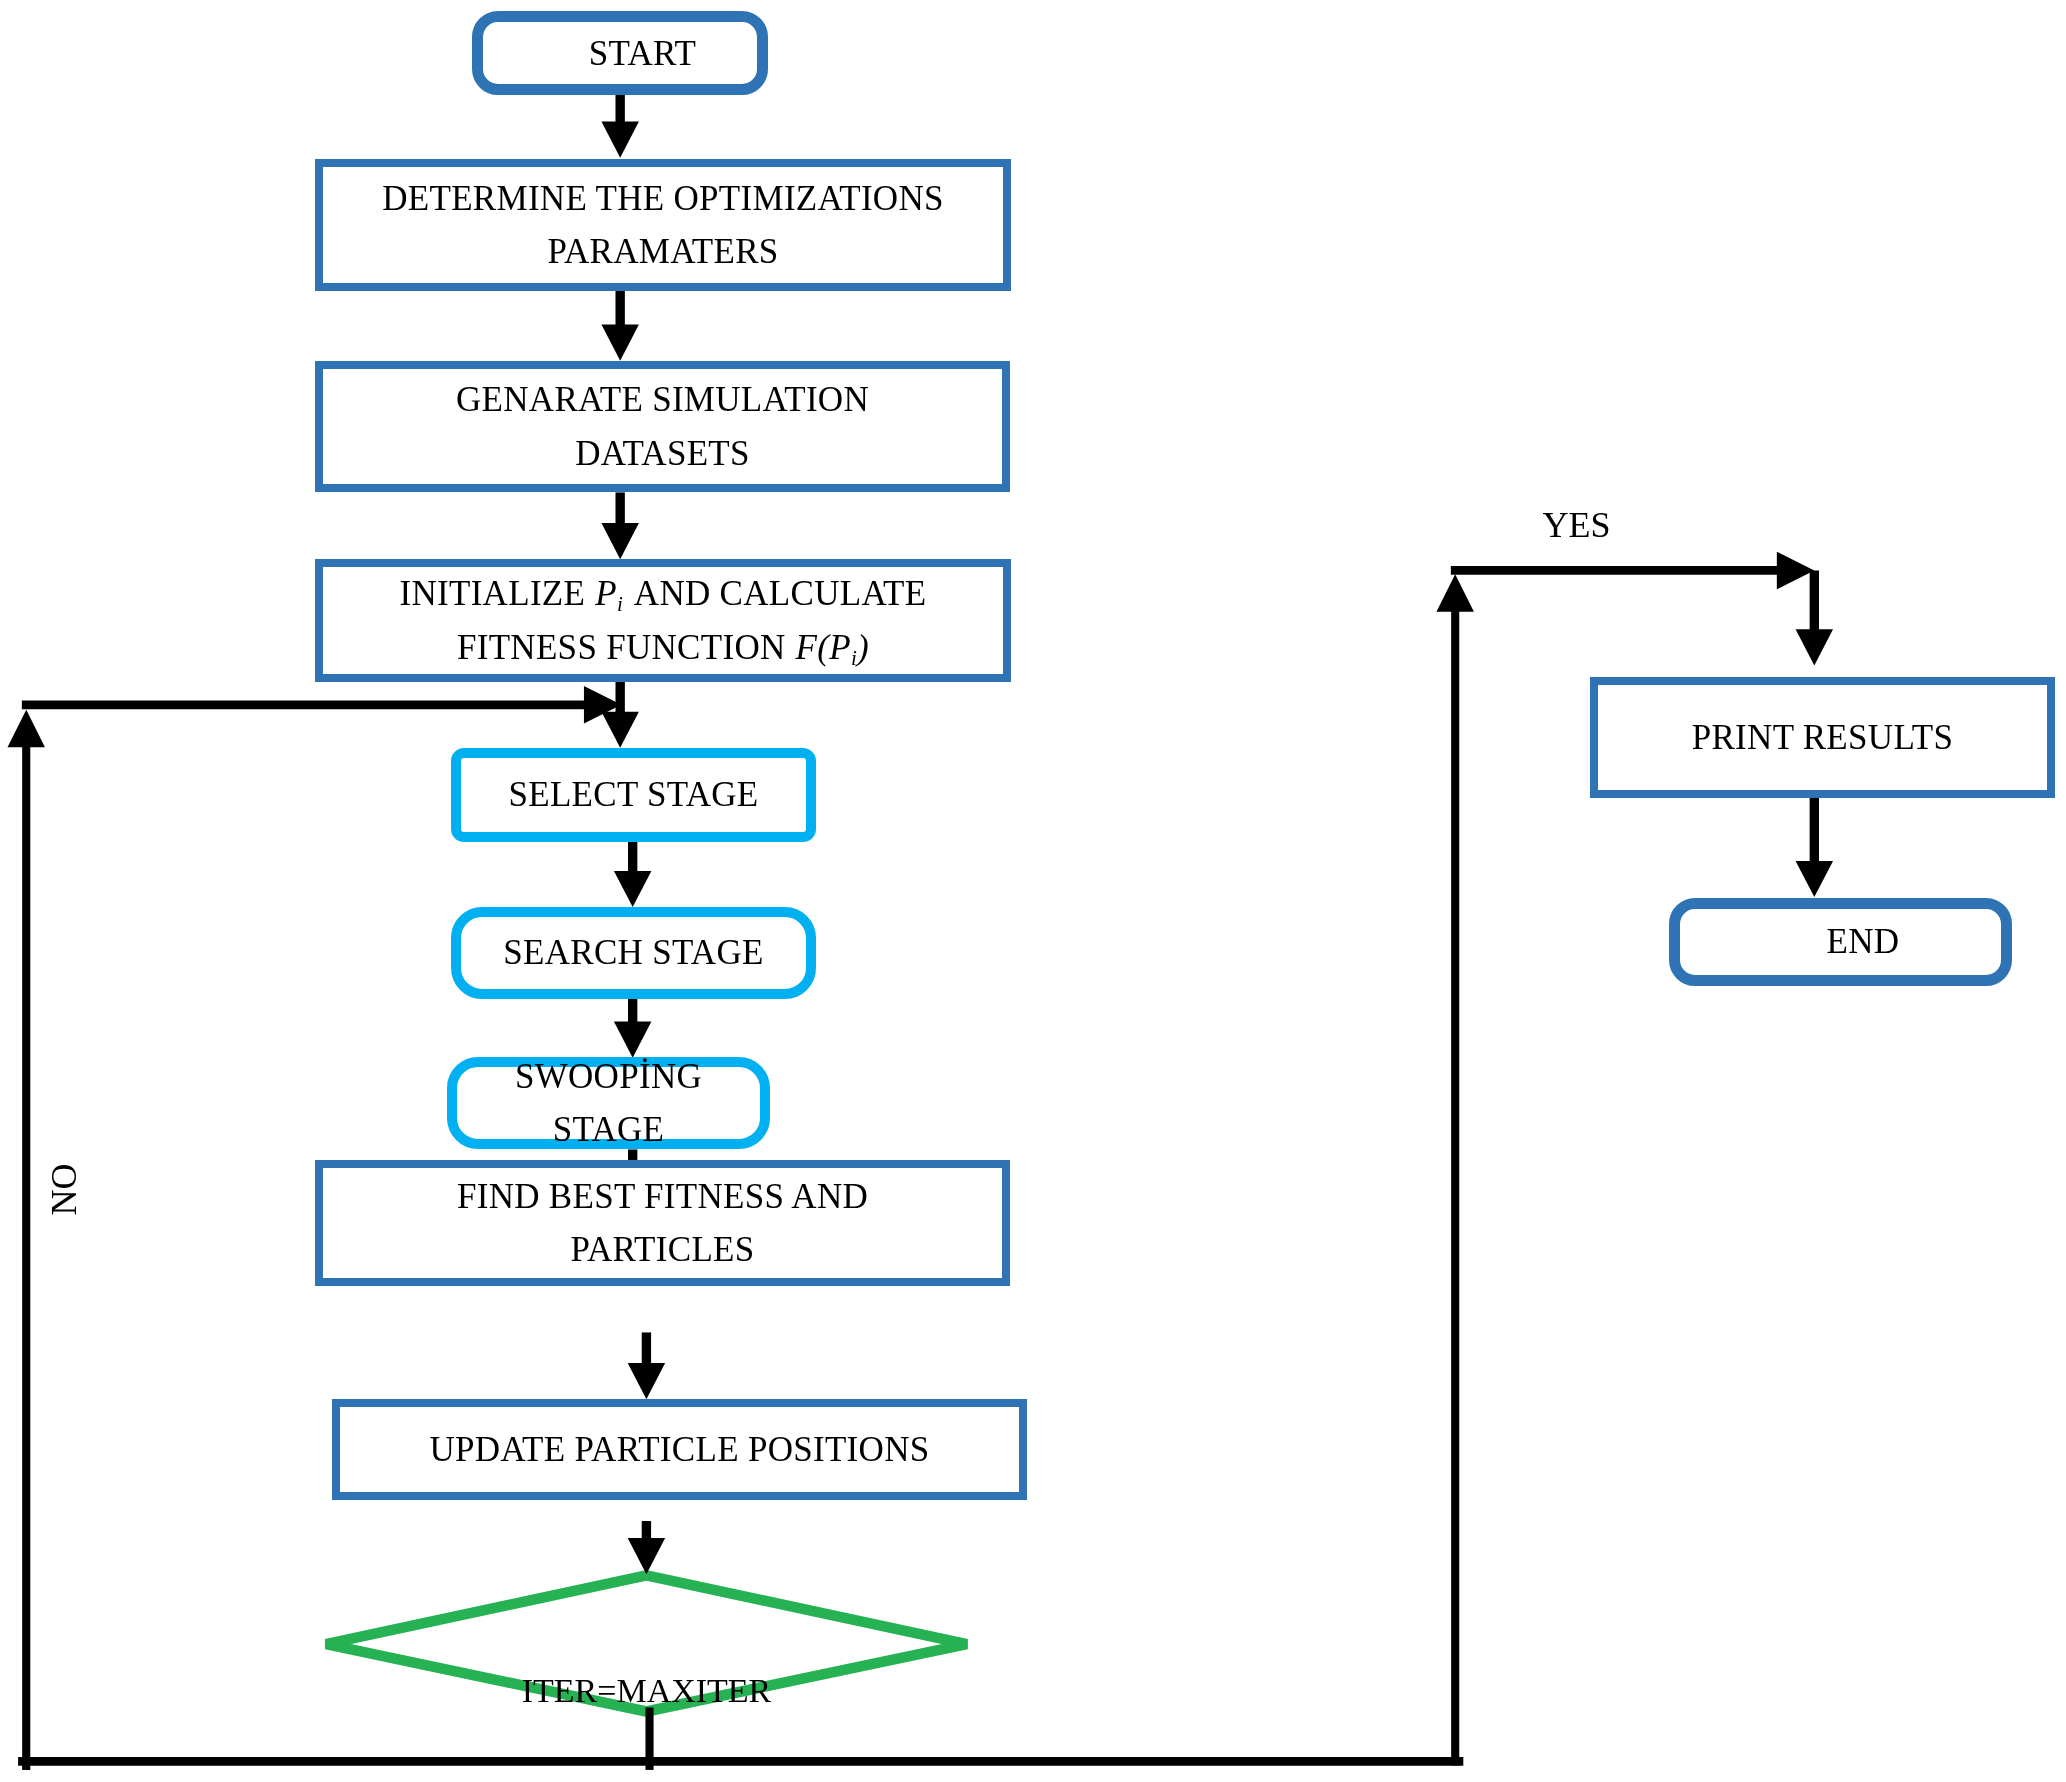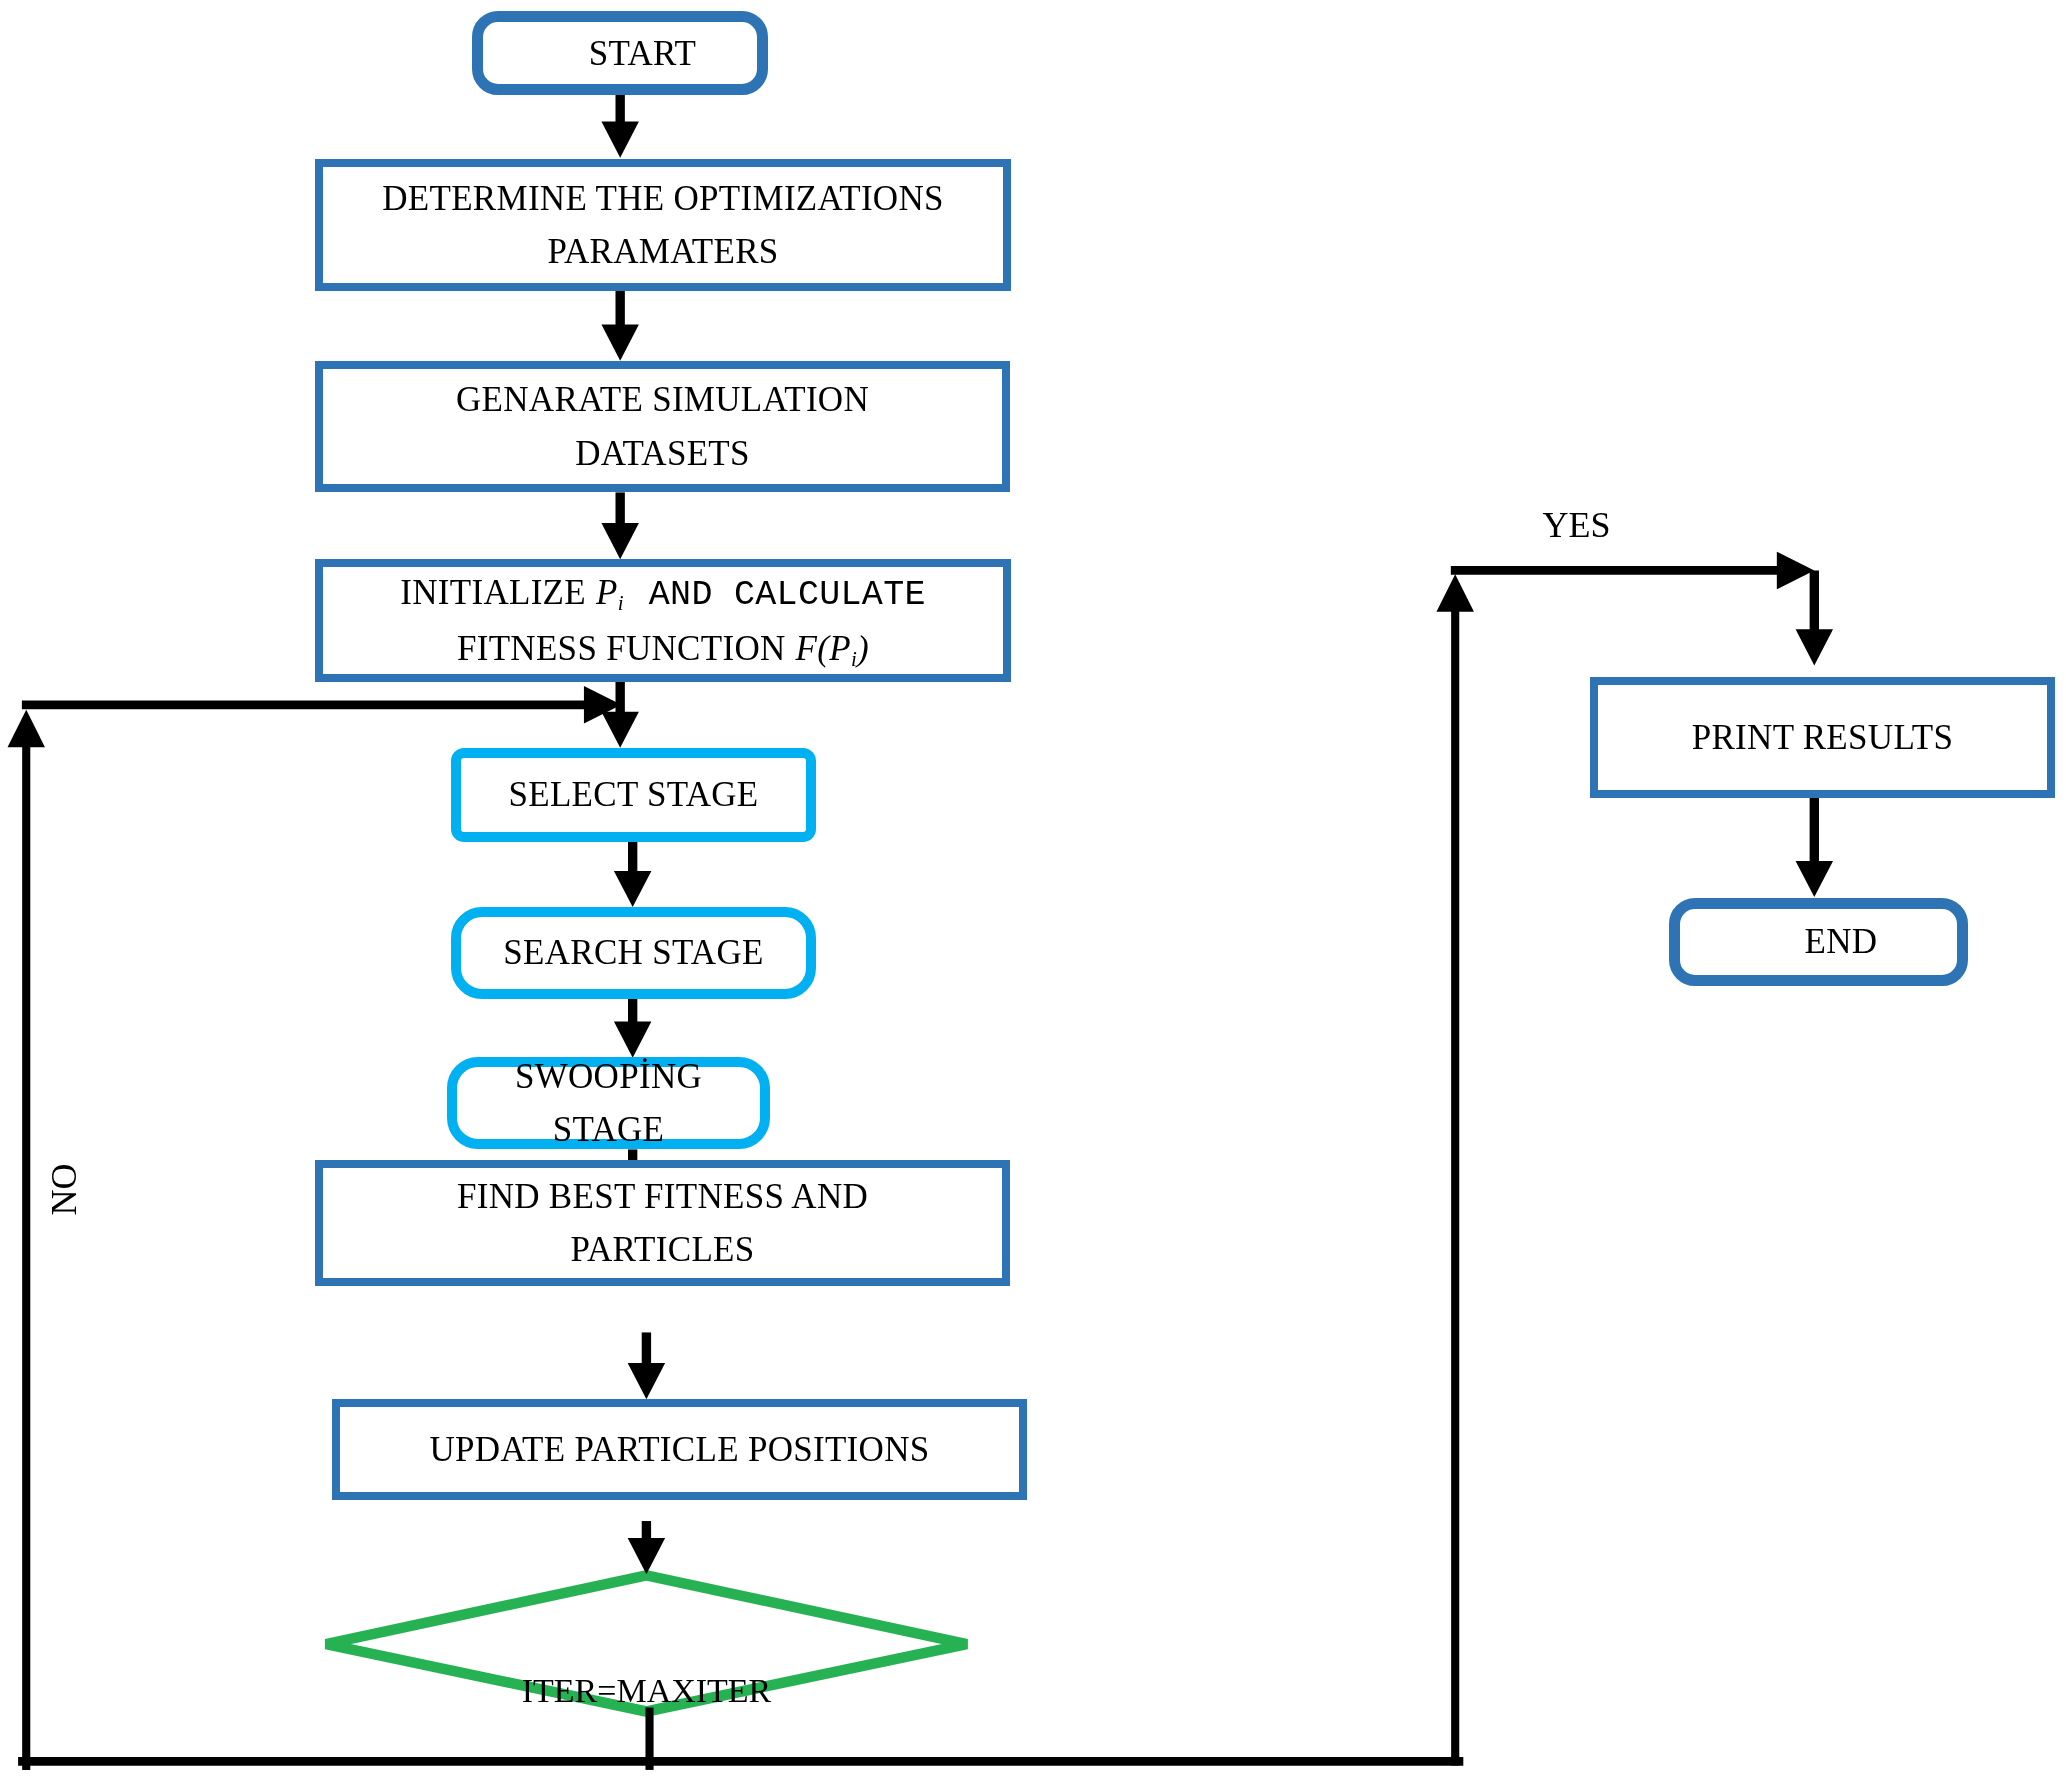--- a/index.html
+++ b/index.html
@@ -25,21 +25,21 @@
   .round-cyan{border:10.6px solid var(--cyan); border-radius:31px;}
   .diamond-label{
     position:absolute; display:flex; align-items:flex-end; justify-content:center;
     text-align:center; font-size:34px; background:transparent;
   }
   .edge-label{position:absolute; font-size:36px; display:flex; align-items:center; justify-content:center;}
   .edge-label.rot{transform:rotate(-90deg); transform-origin:center center;}
   .mi{font-style:italic; margin-left:10px;}
   .mi2{font-style:italic;}
   .msub{font-style:italic; font-size:0.6em; vertical-align:-0.28em;}
-  .after-math{margin-left:3.7px;font-family:Liberation Mono, monospace;}
+  .after-math{margin-left:3.7px;}
 </style>
 </head>
 <body>
 
 <div class="canvas">
 
   <svg class="connectors" viewBox="0 0 3308 2854">
 
     <polygon class="diamond-shape" points="1035,2522 1548,2632 1035,2740 522,2632"></polygon>
 
@@ -149,21 +149,21 @@
   </div>
 
   <div class="diamond-label" style="left:326px;top:1576px;width:641px;height:134px;">
     <span>ITER=MAXITER</span>
   </div>
 
   <div class="node rect-blue" style="left:1590px;top:665px;width:465px;height:121px;margin-top:12px;">
     <span>PRINT RESULTS</span>
   </div>
 
-  <div class="node round-blue" style="left:1669px;top:898px;width:299px;height:88px;">
+  <div class="node round-blue" style="left:1669px;top:898px;width:343px;height:88px;">
     <span>END</span>
   </div>
 
   <div class="edge-label" style="left:1508px;top:503px;width:137px;height:44px;">YES</div>
 
   <div class="edge-label rot" style="left:15.6px;top:1171px;width:94px;height:37px;">NO</div>
 
 </div>
 
 

